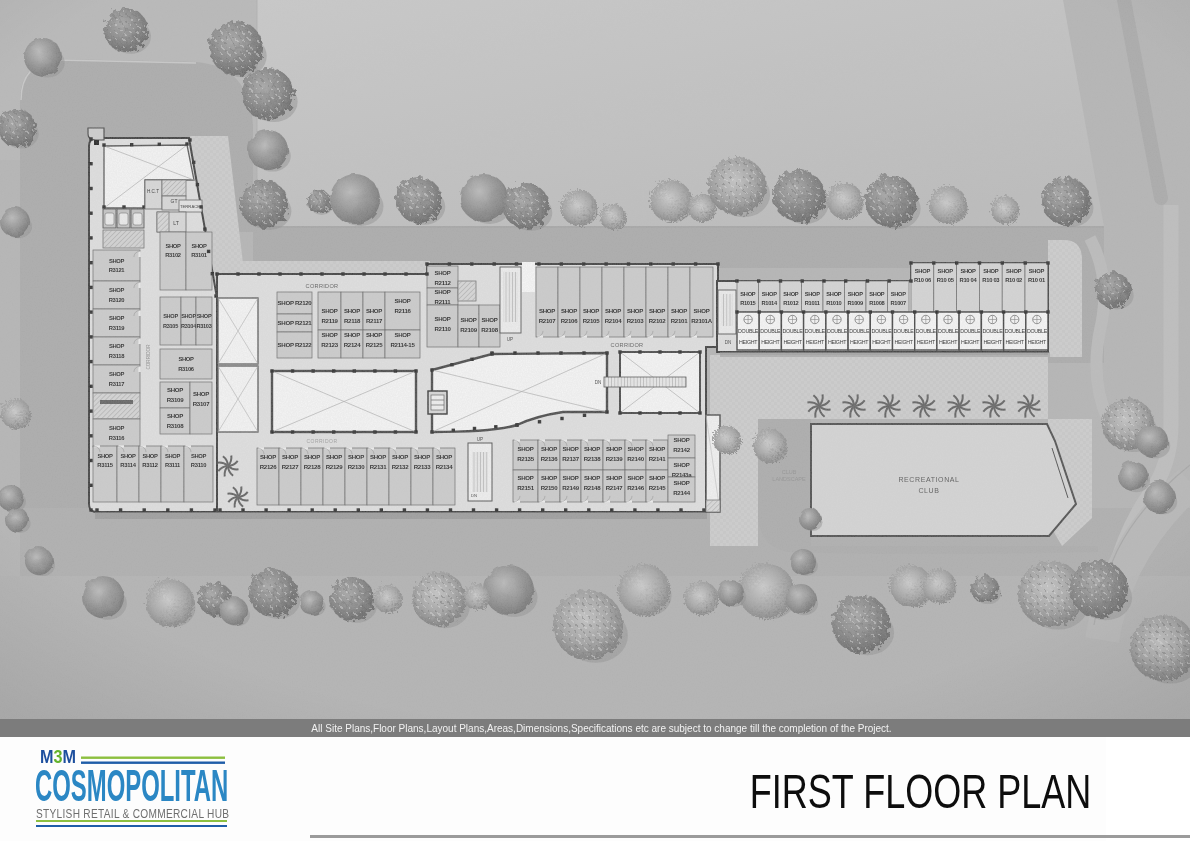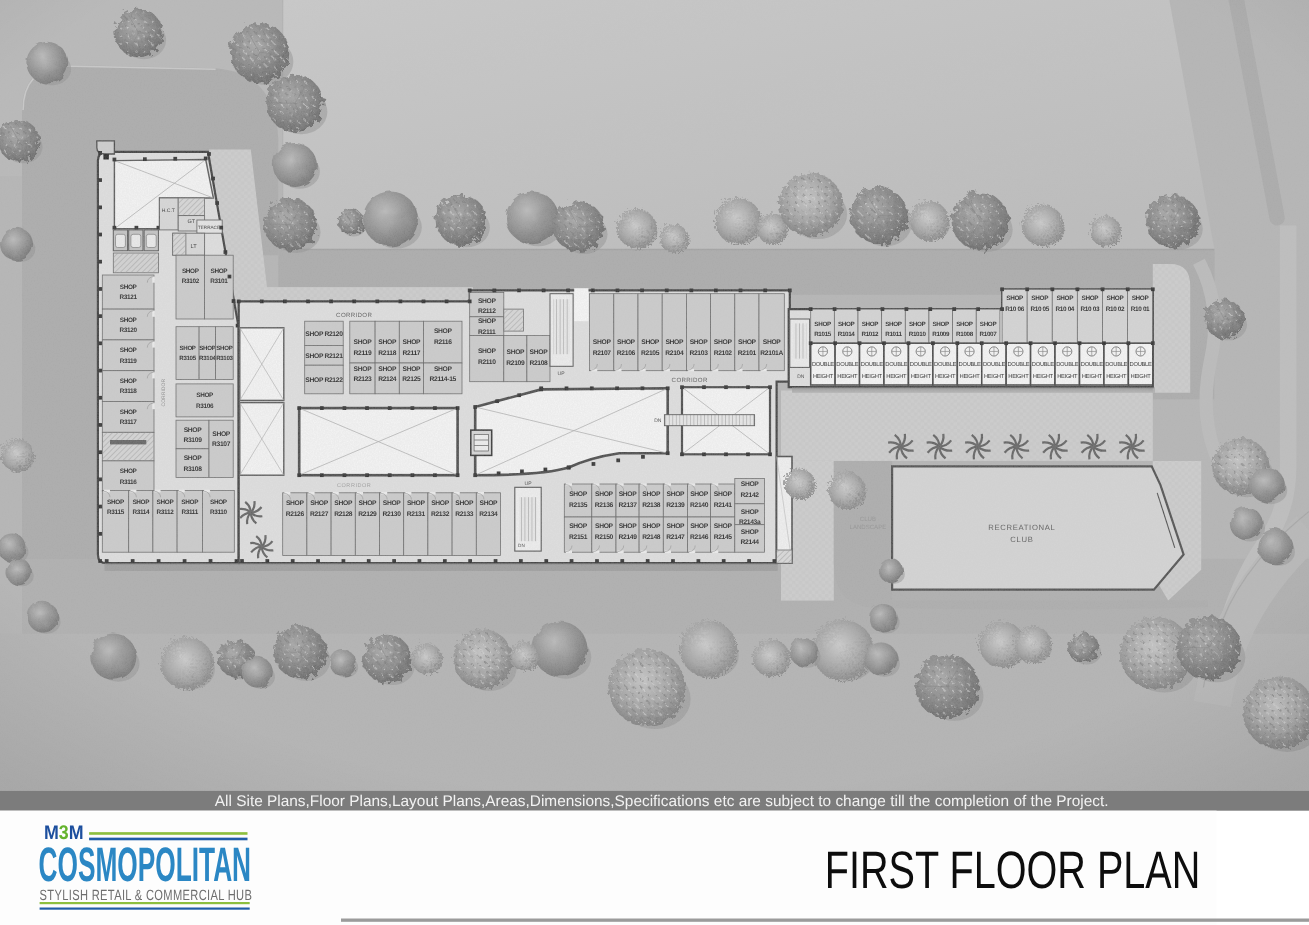--- a/index.html
+++ b/index.html
@@ -1,19 +1,19 @@
 <!DOCTYPE html>
 <html><head>
 <meta charset="utf-8">
 <style>
 html,body{margin:0;padding:0;background:#fff;}
 #page{position:relative;width:1190px;height:841px;overflow:hidden;font-family:"Liberation Sans",sans-serif;}
 #plan{position:absolute;left:0;top:0;}
 #disclaimer{position:absolute;left:0;top:719px;width:1190px;height:18px;background:#7c7c7c;color:#f2f2f2;
- font-size:14px;text-align:center;line-height:19px;text-indent:13px;}
+ font-size:10px;text-align:center;line-height:19px;text-indent:13px;}
 #footer{position:absolute;left:0;top:737px;width:1106px;height:104px;background:#fdfdfd;}
 #title{position:absolute;right:15px;top:27px;font-size:48px;color:#0d0d0d;white-space:nowrap;
  transform:scaleX(0.75);transform-origin:100% 0;}
 #rule{position:absolute;left:310px;top:98px;width:880px;height:3px;background:#9b9b9b;}
 </style>
 </head>
 <body>
 <div id="page">
 
 <div id="plan">

